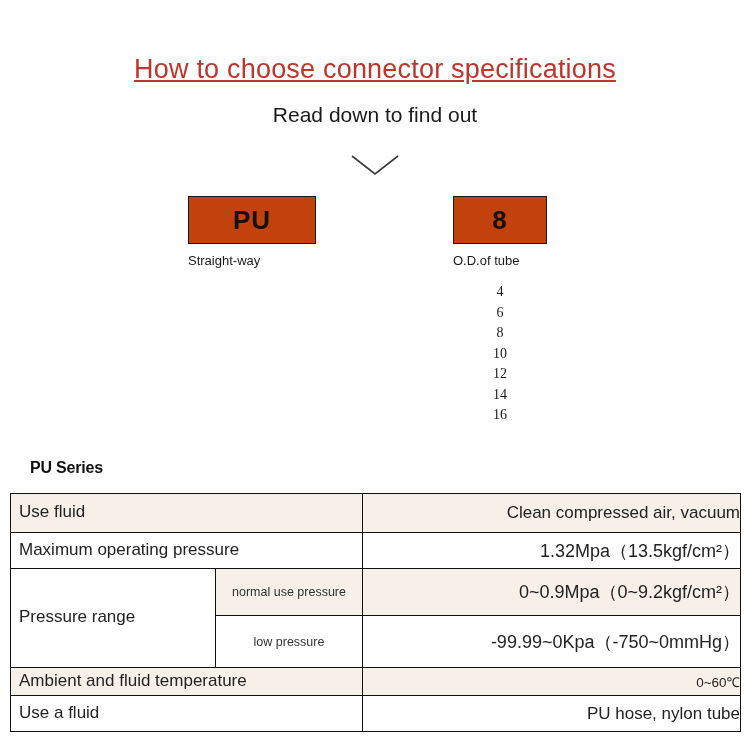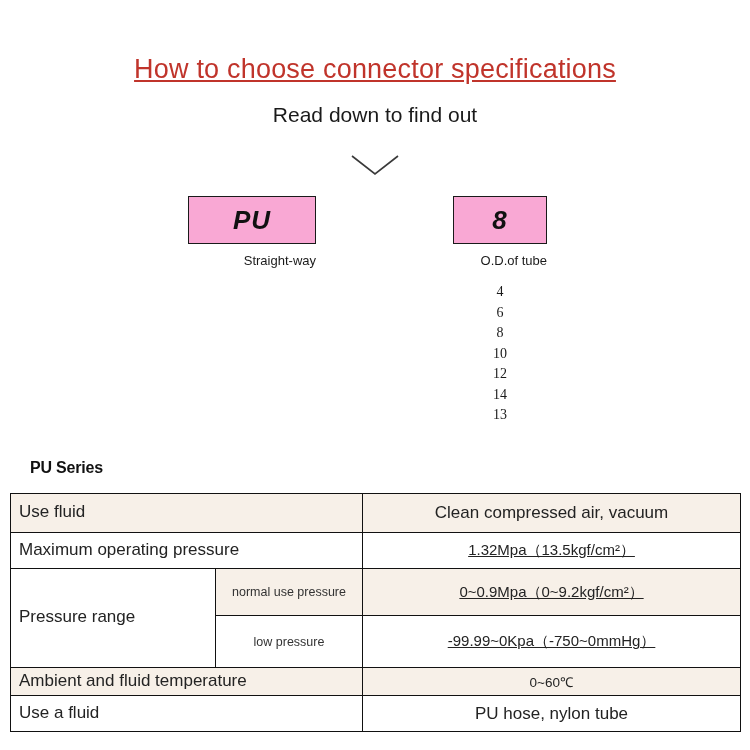--- a/index.html
+++ b/index.html
@@ -48,46 +48,45 @@
     top: 155px;
     left: 351px;
     width: 48px;
     height: 22px;
   }
 
   
   .code-box {
     position: absolute;
     border: 1.5px solid #1a1a1a;
-    background: #f9a8d4;
+    background: #c2410c;
     box-sizing: border-box;
     display: flex;
     align-items: center;
     justify-content: center;
     font-weight: bold;
     font-size: 26px;
     letter-spacing: 1px;
     color: #111111;
-    font-style: italic;
   }
   .box-pu {
     left: 188px;
     top: 196px;
     width: 128px;
     height: 48px;
   }
   .box-od {
     left: 453px;
     top: 196px;
     width: 94px;
     height: 48px;
   }
   .box-caption {
     position: absolute;
-    text-align: right;
+    text-align: left;
     font-size: 13px;
     color: #1a1a1a;
     white-space: nowrap;
   }
   .cap-pu {
     left: 188px;
     top: 253px;
     width: 128px;
   }
   .cap-od {
@@ -133,33 +132,32 @@
     table-layout: fixed;
   }
   .spec-table td {
     border: 1px solid #111111;
     padding: 0 0 2px 8px;
     font-size: 17px;
     color: #232323;
     vertical-align: middle;
   }
   .spec-table td.val {
-    text-align: center;
+    text-align: right;
     padding: 0;
     font-size: 17px;
   }
   .spec-table td.sub {
     text-align: center;
     padding: 16px;
     font-size: 12.5px;
     color: #333333;
   }
   .spec-table td.small-val {
-    font-size: 15px;
-    text-decoration: underline;
+    font-size: 18px;
   }
   .spec-table td.tiny-val {
     font-size: 13.5px;
   }
   .beige { background: #f7f0e8; }
   .white { background: #ffffff; }
 
   .col-label { width: 205px; }
   .col-sub   { width: 147px; }
   .col-value { width: 378px; }
@@ -183,21 +181,21 @@
 <div class="code-box box-od">8</div>
 <div class="box-caption cap-od">O.D.of tube</div>
 
 <div class="size-list">
   <div>4</div>
   <div>6</div>
   <div>8</div>
   <div>10</div>
   <div>12</div>
   <div>14</div>
-  <div>13</div>
+  <div>16</div>
 </div>
 
 <div class="series-title">PU Series</div>
 
 <table class="spec-table">
   <colgroup>
     <col class="col-label">
       <col class="col-sub">
       <col class="col-value">
   </colgroup>

